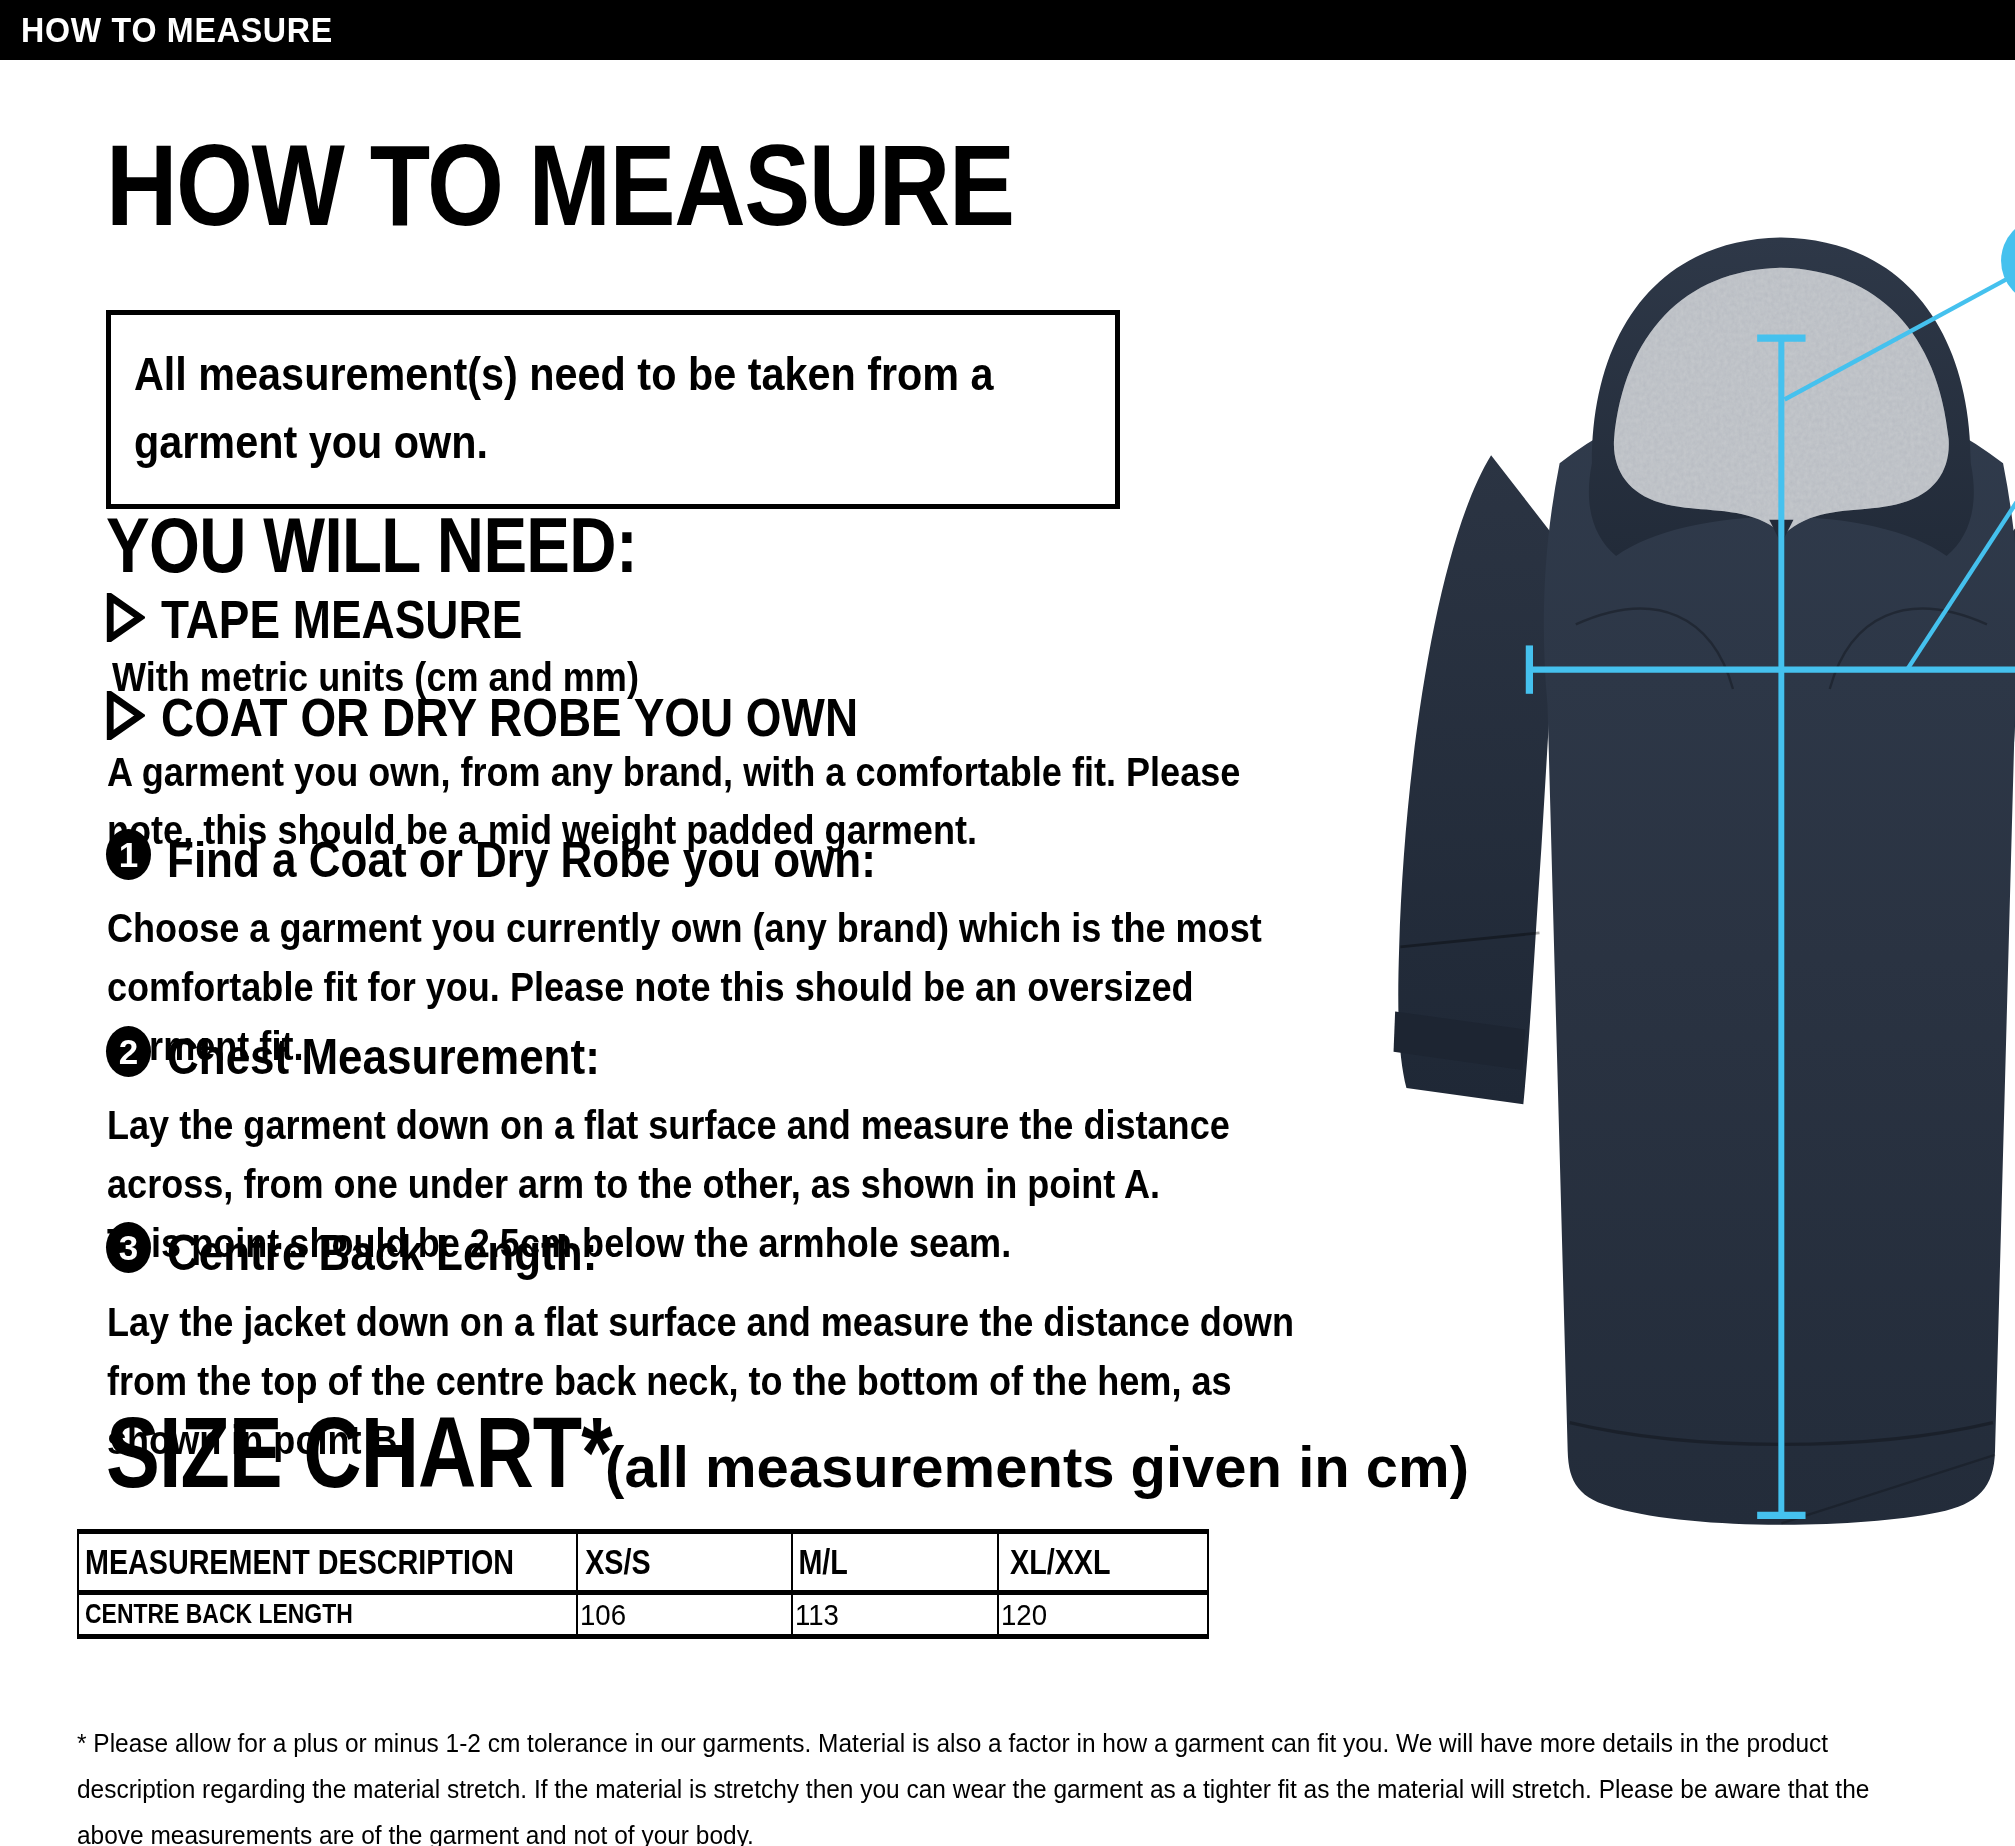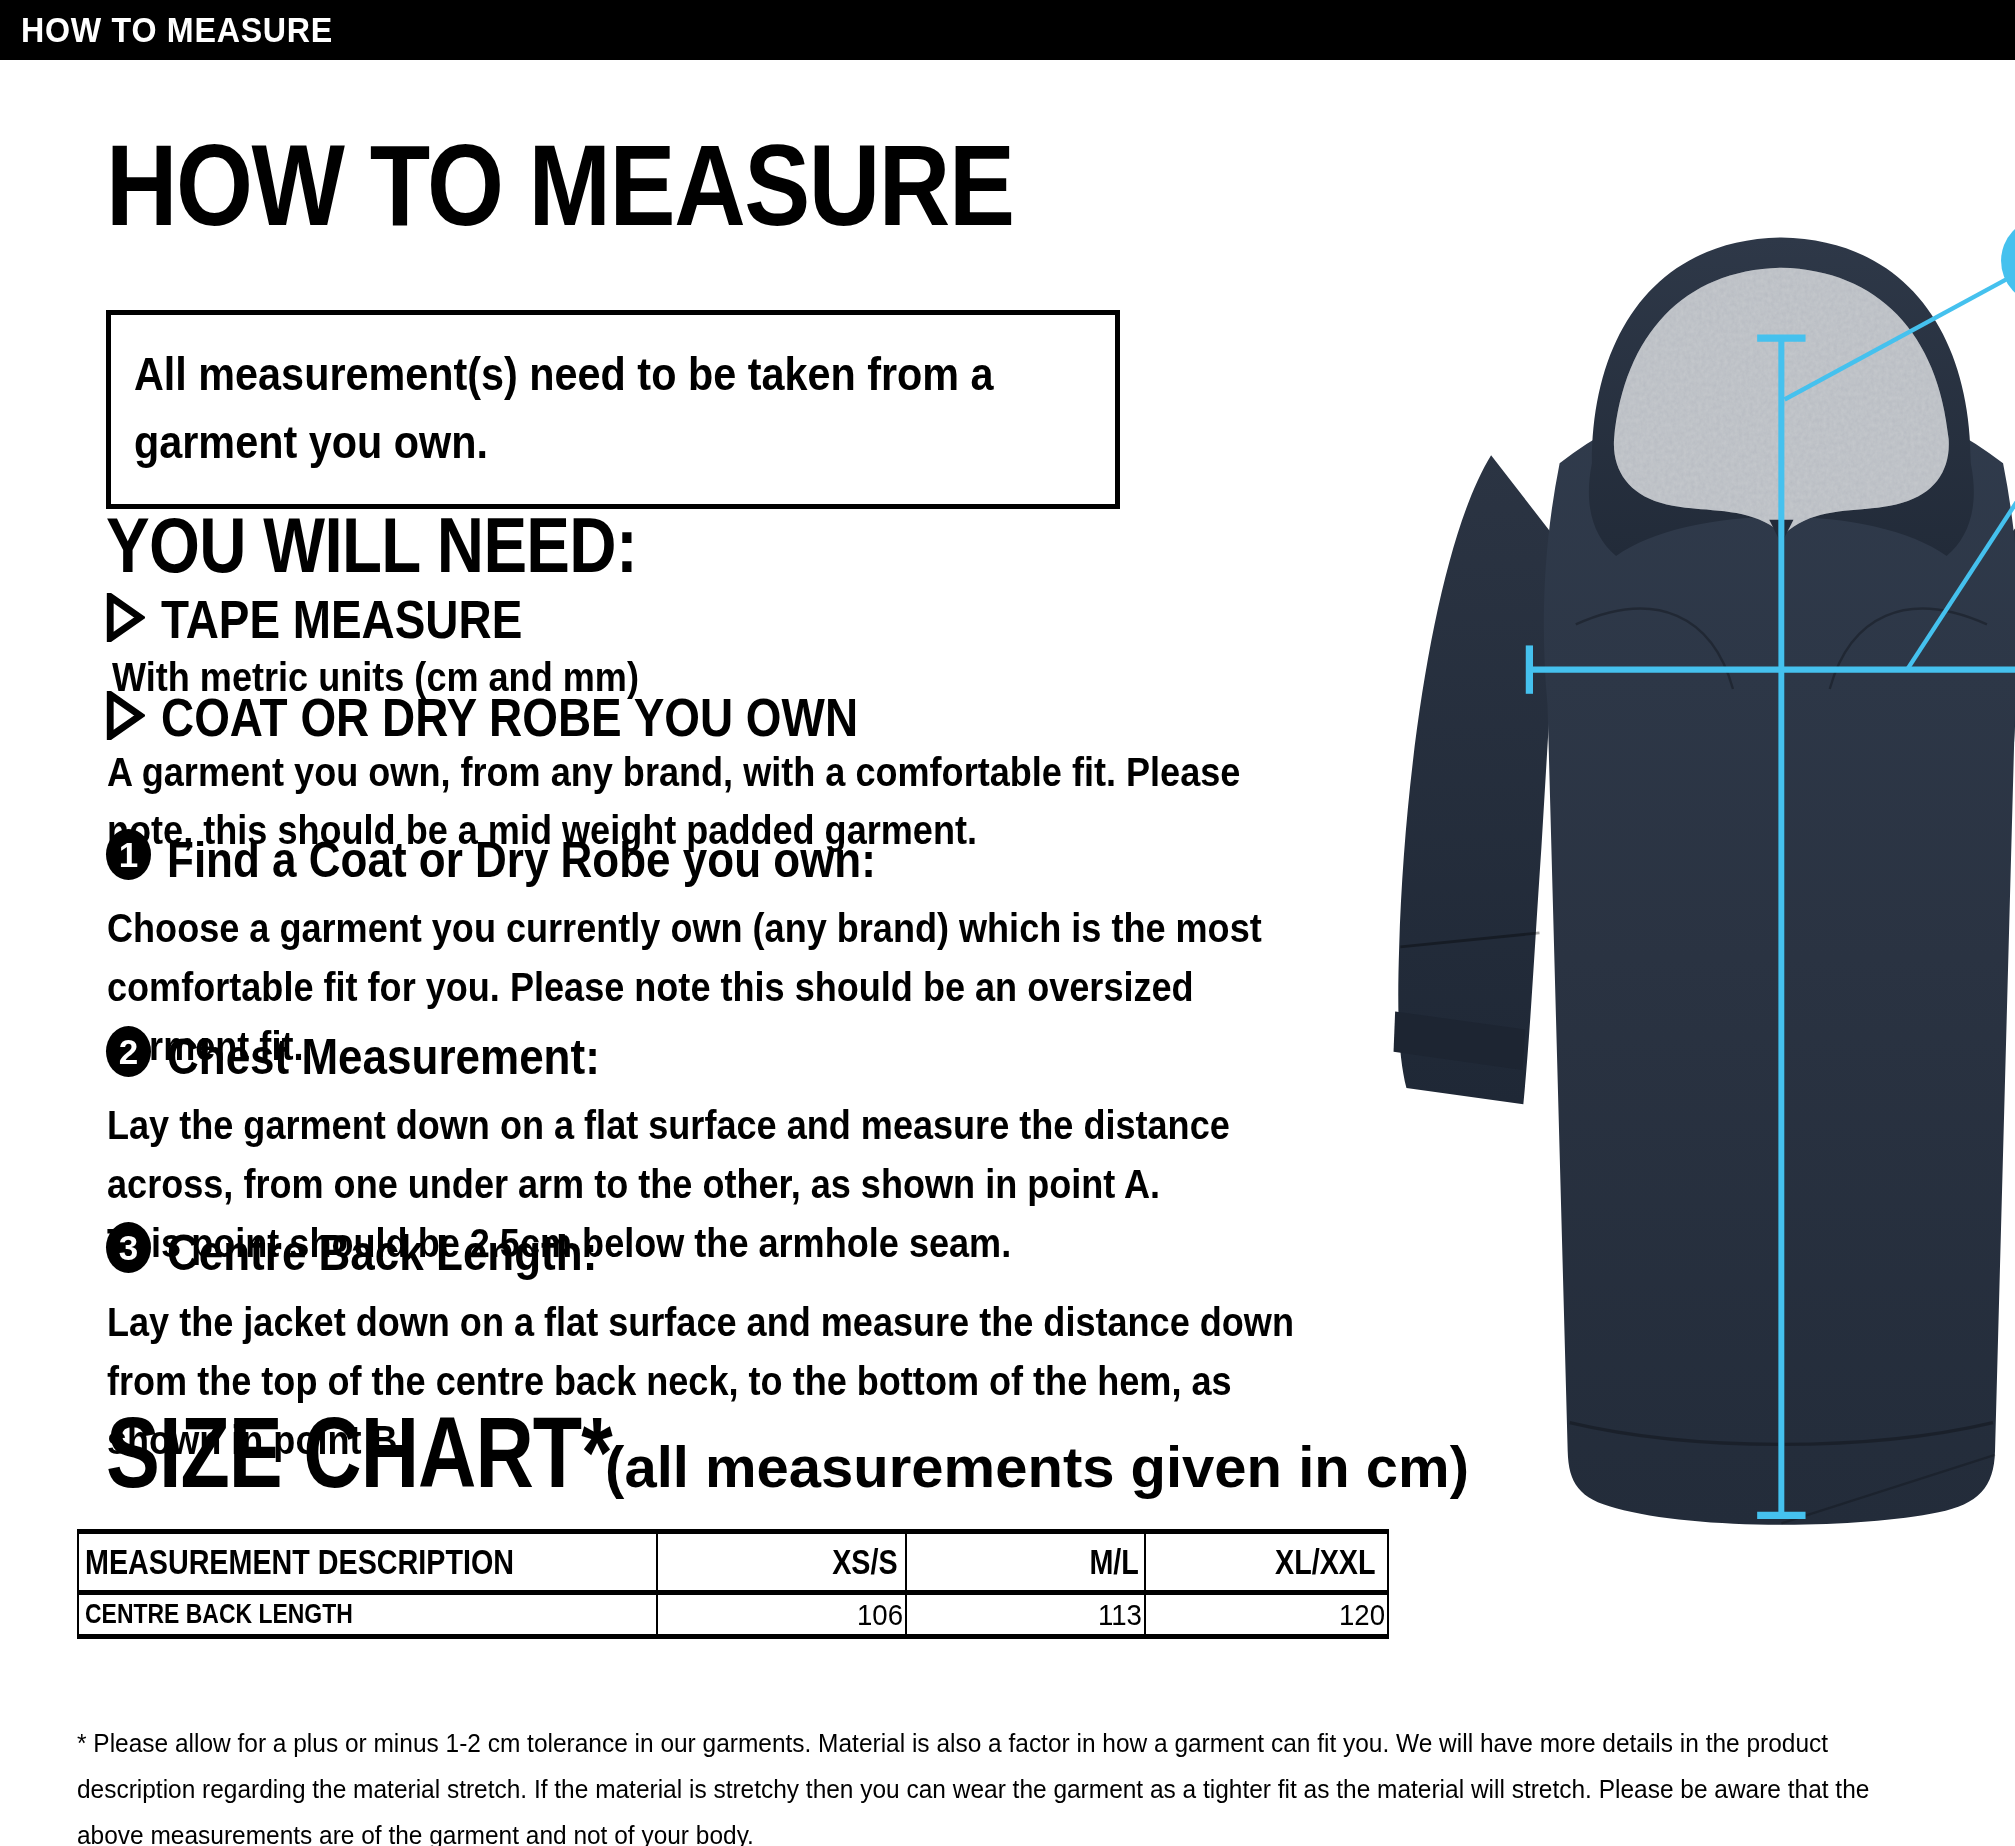--- a/index.html
+++ b/index.html
@@ -32,35 +32,35 @@
   .step-title{position:absolute;font-size:50px;font-weight:bold;line-height:1.1;
         transform:scaleX(.88);transform-origin:left top;white-space:nowrap;}
   .step-desc{position:absolute;width:1398px;font-size:41px;font-weight:bold;line-height:59px;
         transform:scaleX(.88);transform-origin:left top;white-space:pre-line;}
   .sc-heading{position:absolute;left:106px;top:1402px;white-space:nowrap;}
   .sc-big{display:inline-block;font-size:101px;font-weight:bold;line-height:1;
         transform:scaleX(.80);transform-origin:left bottom;letter-spacing:-1.2px;}
   .sc-sub{display:inline-block;font-size:58px;font-weight:bold;margin-left:-133px;}
 
   
-  .size-table{position:absolute;left:77px;top:1529px;width:1312px;border-collapse:collapse;
+  .size-table{position:absolute;left:77px;top:1529px;width:1132px;border-collapse:collapse;
         table-layout:fixed;}
   .size-table th,.size-table td{border-top:5.2px solid #000;border-bottom:5.2px solid #000;
         border-left:2.4px solid #000;border-right:2.4px solid #000;padding:0;overflow:hidden;}
   .size-table th{height:56px;}
   .size-table td{height:39px;}
   .c0{width:44.3%;} .c1{width:19.0%;} .c2{width:18.2%;} .c3{width:18.5%;}
   .cell-h{display:inline-block;font-size:35px;font-weight:bold;transform:scaleX(.82);
         transform-origin:center center;white-space:nowrap;}
   .cell-h.left{transform-origin:left center;margin-left:6.4px;}
   .cell-lab{display:inline-block;font-size:27px;font-weight:bold;transform:scaleX(.85);
         transform-origin:left center;margin-left:5.6px;white-space:nowrap;}
   .cell-val{display:inline-block;font-size:30px;font-weight:400;transform:scaleX(.92);
         transform-origin:center center;}
-  .tc{text-align:right;} .tl{text-align:left;}
+  .tc{text-align:left;} .tl{text-align:left;}
 
   
   .footnote{position:absolute;left:77px;top:1720px;width:2027px;font-size:26.6px;
         font-weight:400;line-height:46px;transform:scaleX(.92);transform-origin:left top;}
 
   
   .garment{position:absolute;left:1350px;top:181px;width:1030px;height:1411px;}
 </style>
 </head>
 <body>

